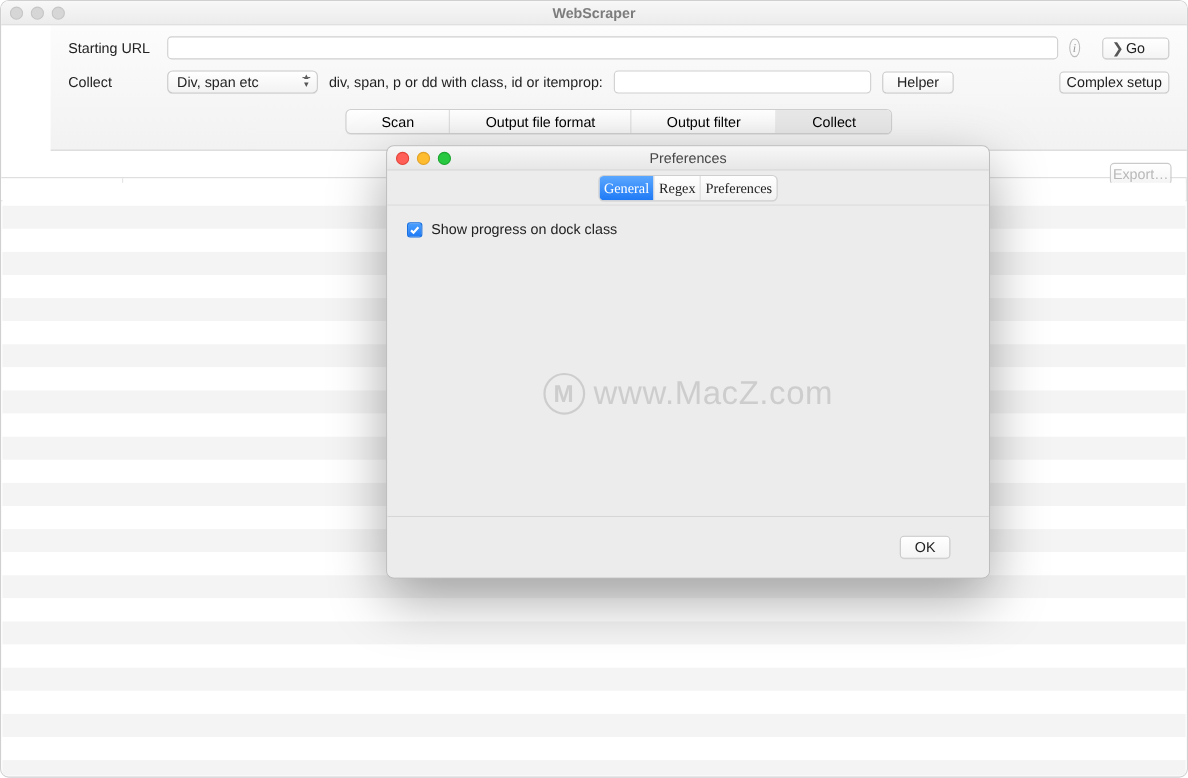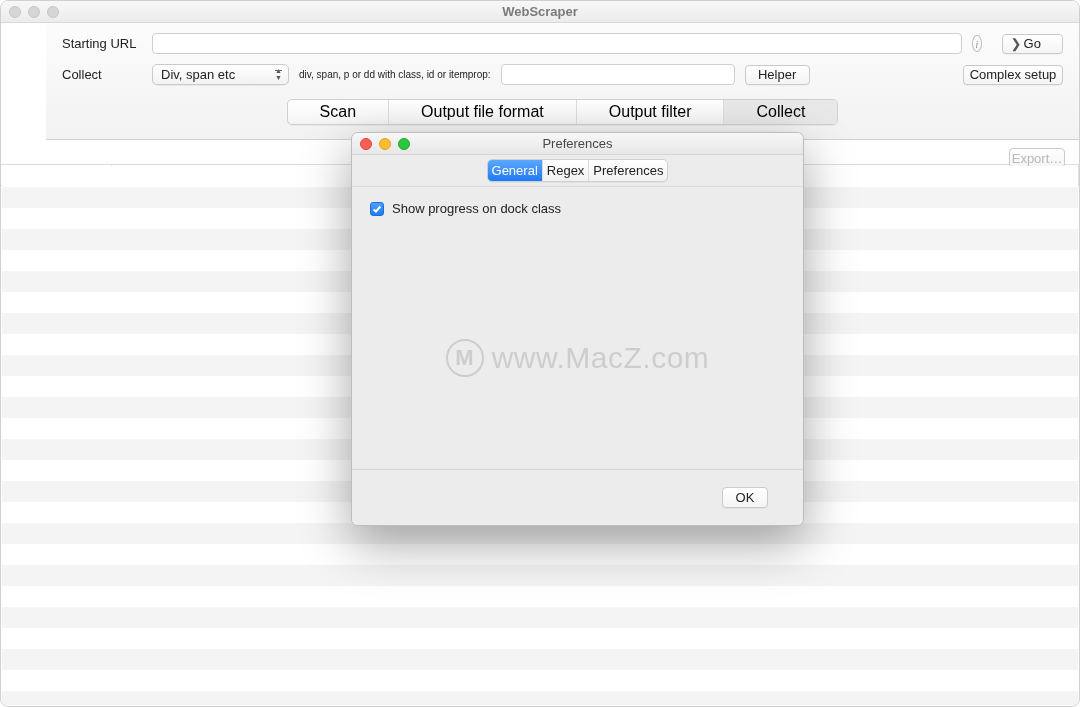--- a/index.html
+++ b/index.html
@@ -19,56 +19,56 @@
   .url-input { flex:0 0 810px; }
   .info-icon { width:17px; height:17px; border:1px solid #bcbcbc; border-radius:50%; display:flex; align-items:center; justify-content:center; font-size:11px; color:#999; font-style:italic; font-family:Georgia,serif; }
   .mac-btn { height:20px; border:1px solid #cacaca; border-radius:4px; background:linear-gradient(#ffffff,#f4f4f4); font-size:13px; padding:0 10px; display:flex; align-items:center; justify-content:center; cursor:default; box-shadow:0 0.5px 0 rgba(0,0,0,0.08);}
   .go-btn { width:100px; position:relative; }
   .go-btn .chev { position:absolute; left:8px; font-size:13px; color:#565656; }
   .complex-btn { width:100px; padding:0; }
   .select { height:21px; width:137px; border:1px solid #cacaca; border-radius:5px; background:linear-gradient(#fff,#f2f2f2); padding:0 18px 0 8px; position:relative; font-size:13px; display:flex; align-items:center; box-shadow:0 0.5px 0 rgba(0,0,0,0.1);}
   .select::after { content:""; position:absolute; right:6px; top:3px; width:8px; height:14px; background:
      linear-gradient(#666,#666) no-repeat center 2px/7px 1px; }
   .select .arrows { position:absolute; right:6px; top:2px; font-size:7px; line-height:7px; color:#555; text-align:center;}
-  .hint { font-size:10px; color:#222; }
+  .hint { font-size:13px; color:#222; }
   .collect-input{ width:234px; }
   .helper-btn{ width:65px; }
   .spacer { flex:1; }
   
   .seg-wrap{ display:flex; justify-content:center; padding:4px 0 8px 0; }
   .seg { display:flex; border:1px solid #cfcfcf; border-radius:5px; overflow:hidden; background:linear-gradient(#fff,#f4f4f4); box-shadow:0 0.5px 0 rgba(0,0,0,0.08);}
-  .seg button { border:none; background:transparent; padding:3px 32px; font-size:16px; border-right:1px solid #dcdcdc; cursor:default;}
+  .seg button { border:none; background:transparent; padding:3px 32px; font-size:13px; border-right:1px solid #dcdcdc; cursor:default;}
   .seg button:last-child{border-right:none;}
   .seg button.active{ background:#e8e8e8; }
   
   .export-row{ position:absolute; right:14px; top:124px; }
   .export-btn{ width:56px; color:#b8b8b8;margin-top:23px; }
   
   .table-head{ height:22px; border-top:1px solid #dcdcdc; border-bottom:1px solid #dcdcdc; background:#fff; display:flex; margin-top:24px;}
   .table-head .col{ border-right:1px solid #e3e3e3; height:100%; }
   .col1{ width:111px; }
   .col2{ flex:1; }
   .col3{ width:30px; border-right:none;}
   
   .table-body{ position:absolute; top:165px; left:1px; right:1px; bottom:1px; overflow:hidden; }
   .stripe{ height:21px; }
   .stripe:nth-child(odd){ background:#ffffff;}
   .stripe:nth-child(even){ background:#f4f4f4;}
   
-  .prefs { position:absolute; left:350px; top:131px; width:453px; height:394px; background:#ececec; border:1px solid #bdbdbd; border-radius:7px; box-shadow:0 18px 50px rgba(0,0,0,0.35); display:flex; flex-direction:column; overflow:hidden;}
+  .prefs { position:absolute; left:350px; top:131px; width:549px; height:394px; background:#ececec; border:1px solid #bdbdbd; border-radius:7px; box-shadow:0 18px 50px rgba(0,0,0,0.35); display:flex; flex-direction:column; overflow:hidden;}
   .prefs-title{ height:22px; background:linear-gradient(#f7f7f7,#e7e7e7); border-bottom:1px solid #d5d5d5; display:flex; align-items:center; padding-left:8px; position:relative;}
   .prefs-title .title{ position:absolute; left:0; right:0; text-align:center; font-size:13px; color:#474747; font-weight:500; pointer-events:none;}
   .ptraffic{ display:flex; gap:7px;}
   .dot{ width:12px; height:12px; border-radius:50%; }
   .red{ background:#ff5f57; border:0.5px solid #e24238;}
   .yel{ background:#febc2e; border:0.5px solid #e1a126;}
   .grn{ background:#28c840; border:0.5px solid #1ba530;}
   .prefs-tabs-row{ height:32px; display:flex; align-items:center; justify-content:center; background:#ececec; border-bottom:1px solid #d9d9d9;}
   .prefs-seg{ display:flex; border:1px solid #cfcfcf; border-radius:5px; overflow:hidden; background:linear-gradient(#fff,#f1f1f1); box-shadow:0 0.5px 0 rgba(0,0,0,0.08);}
-  .prefs-seg button{ border:none; background:transparent; padding:3px 4px; font-size:13px; border-right:1px solid #dcdcdc; cursor:default; color:#222;}
+  .prefs-seg button{ border:none; background:transparent; padding:3px 4px; font-size:13px; border-right:1px solid #dcdcdc; cursor:default; color:#222;font-family:Liberation Serif, serif;}
   .prefs-seg button:last-child{border-right:none;}
   .prefs-seg button.active{ background:linear-gradient(#5aa7ff,#1f7af5); color:#fff; }
   .prefs-body{ flex:1; padding:14px 18px; position:relative; background:#ececec;}
   .chk-row{ display:flex; align-items:center; gap:8px; }
   .chk{ width:14px; height:14px; border-radius:3px; background:linear-gradient(#4aa0ff,#1f7af5); border:1px solid #176fe0; display:flex; align-items:center; justify-content:center; }
   .chk svg{ width:10px; height:10px; stroke:#fff; stroke-width:2.4; fill:none; }
   .watermark{ position:absolute; left:0; right:0; top:152px; text-align:center; font-size:30px; color:rgba(180,180,180,0.55); font-weight:500; display:flex; align-items:center; justify-content:center; gap:8px; pointer-events:none; letter-spacing:0.5px;}
   .watermark .m{ width:38px; height:38px; border:2.5px solid rgba(180,180,180,0.55); border-radius:50%; display:flex; align-items:center; justify-content:center; font-size:22px; font-weight:600; }
   .prefs-footer{ height:56px; border-top:1px solid #d6d6d6; background:#ececec; display:flex; align-items:center; justify-content:flex-end; padding:0 35px;}
   .ok-btn{ width:46px; height:21px; }

